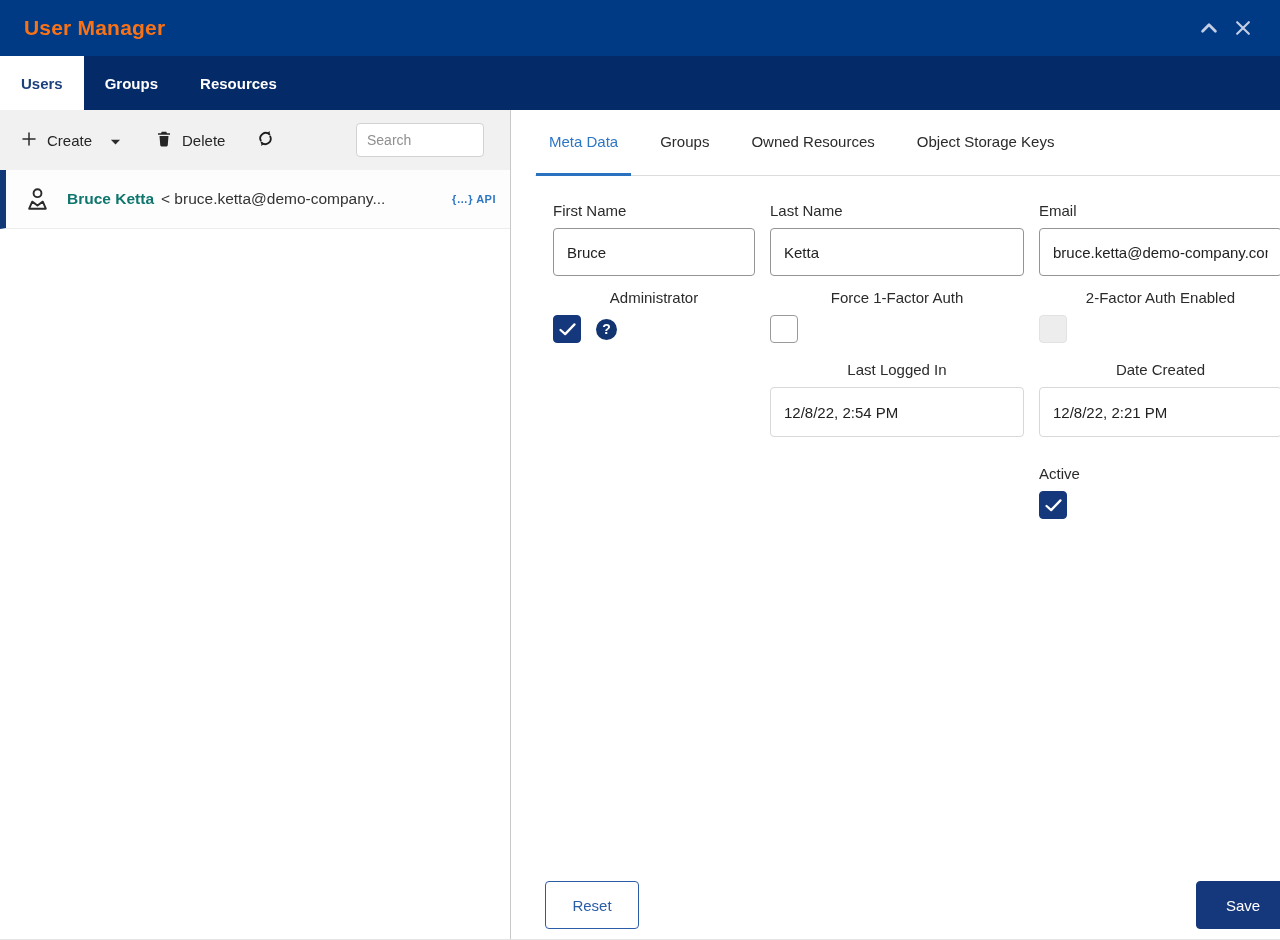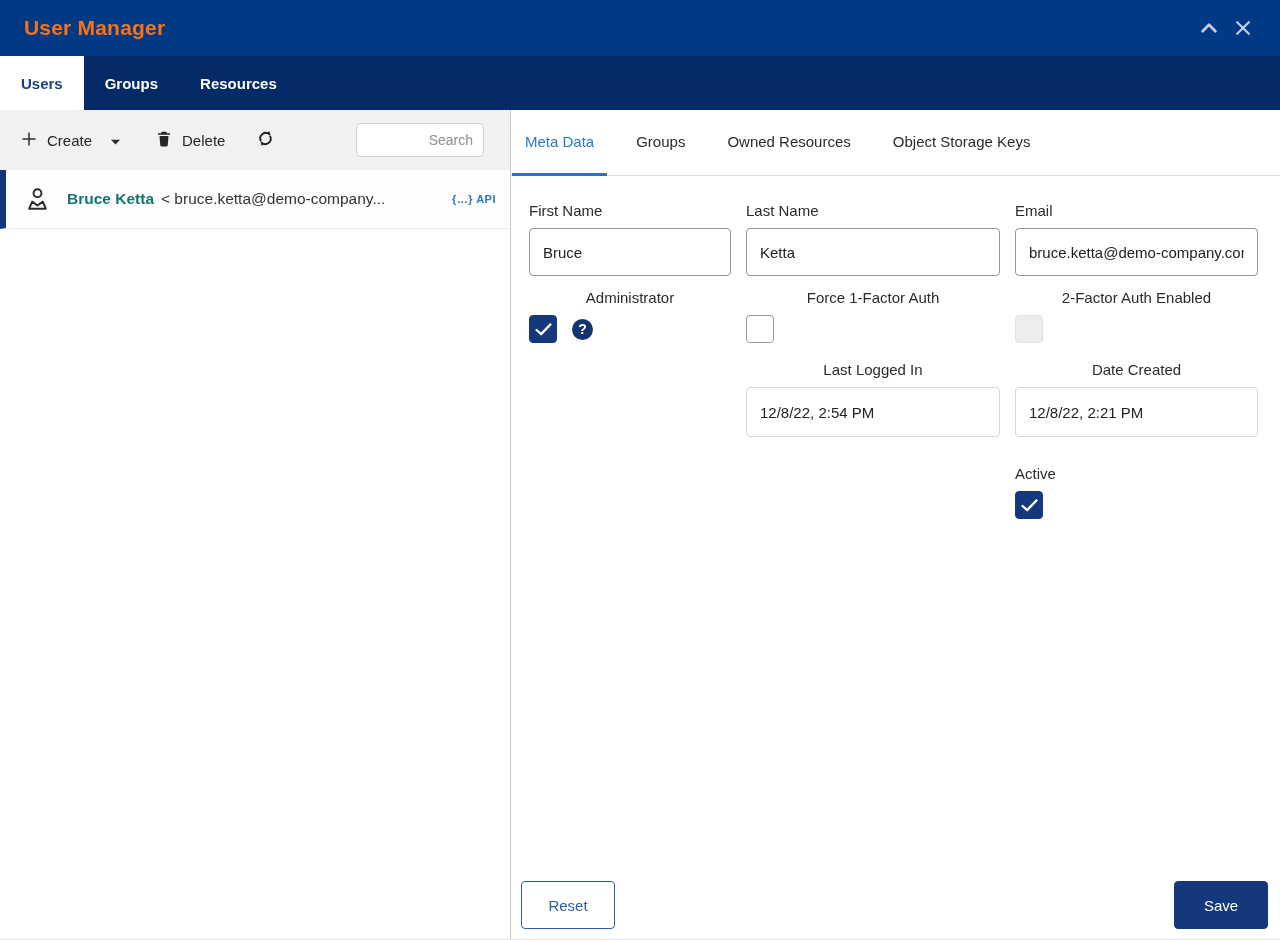--- a/index.html
+++ b/index.html
@@ -14,33 +14,33 @@
   .titlebar .spacer { flex:1; }
   .win-btn { width:34px; height:34px; display:flex; align-items:center; justify-content:center; cursor:pointer; }
   .win-btn svg { display:block; }
 
   
   .navbar { height:54px; background:#042a68; display:flex; align-items:stretch; flex:0 0 auto; }
   .nav-tab { display:flex; align-items:center; padding:0 21px; color:#ffffff; font-size:15px; font-weight:700; cursor:pointer; }
   .nav-tab.active { background:#ffffff; color:#1c3f7d; }
 
   
-  .main { flex:1; display:flex; min-height:0; }
+  .main { flex:1; display:flex; min-height:0;gap:24px; }
   .left-panel { width:511px; flex:0 0 auto; border-right:1px solid #c9c9c9; display:flex; flex-direction:column; background:#fff; }
   .right-panel { flex:1; position:relative; display:flex; flex-direction:column; background:#fff; }
 
   
   .toolbar { height:60px; background:#f1f1f1; display:flex; align-items:center; padding:0 26px 0 20px; flex:0 0 auto; }
   .tool-btn { display:flex; align-items:center; gap:9px; color:#262626; font-size:15px; cursor:pointer; }
   .tool-btn .lbl { font-weight:400; }
   .caret { margin-left:9px; }
   .tb-gap { width:34px; }
   .tb-gap-sm { width:30px; }
   .toolbar .flex { flex:1; }
-  .search-input { width:128px; height:34px; border:1px solid #d2d2d2; border-radius:4px; background:#fff; padding:14px 10px; font-size:14px; color:#333; font-family:"Liberation Sans",sans-serif;text-align:right; }
+  .search-input { width:128px; height:34px; border:1px solid #d2d2d2; border-radius:4px; background:#fff; padding:14px 10px; font-size:14px; color:#333; font-family:"Liberation Sans",sans-serif; }
   .search-input::placeholder { color:#8f8f8f; }
 
   
   .user-list { flex:1; overflow:auto; }
   .user-item { height:59px; display:flex; align-items:center; background:#fdfdfd; border-left:6px solid #133877; border-bottom:1px solid #ececec; padding:0 14px 0 18px; cursor:pointer; }
   .user-item .uicon { margin-right:16px; display:flex; }
   .user-item .uname { font-weight:700; font-size:15.5px; color:#0f766e; white-space:nowrap; }
   .user-item .uemail { font-size:15.5px; color:#333; margin-left:7px; white-space:nowrap; }
   .user-item .uflex { flex:1; }
   .api-badge { color:#2d76c4; font-size:11px; font-weight:700; letter-spacing:0.5px; white-space:nowrap; }

